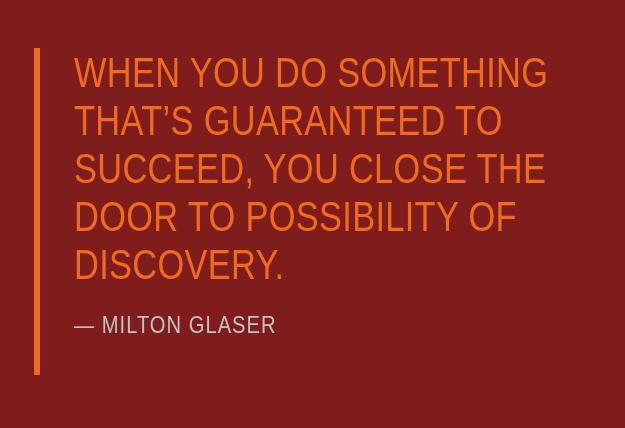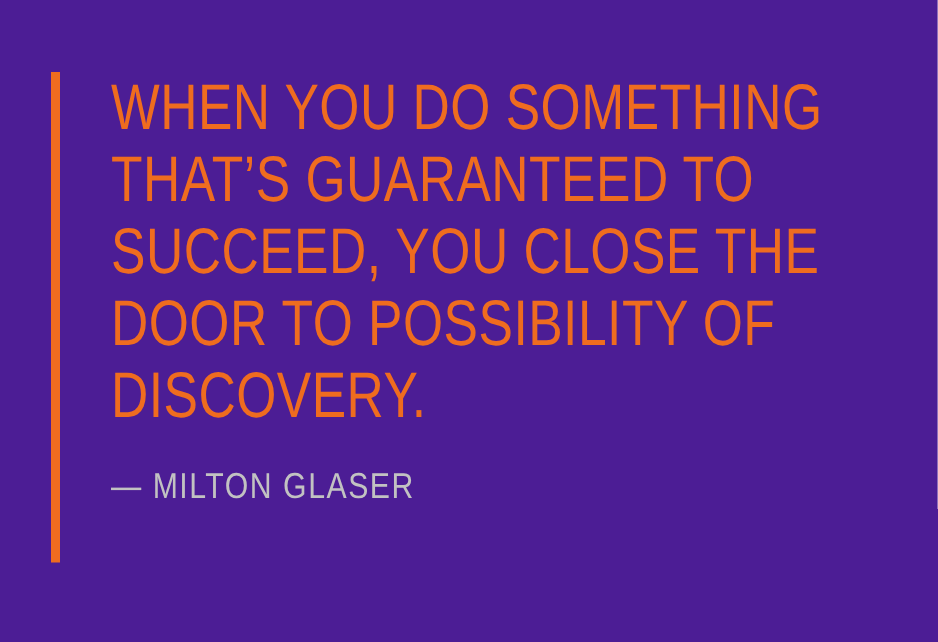--- a/index.html
+++ b/index.html
@@ -12,21 +12,21 @@
     height: 428px;
     background: #ffffff;
     font-family: "Liberation Sans", "DejaVu Sans", sans-serif;
     overflow: hidden;
   }
 
   #quote-card {
     position: relative;
     width: 625px;
     height: 428px;
-    background: #4c1d95;
+    background: #7f1d1d;
     box-sizing: border-box;
   }
 
   
   #accent-bar {
     position: absolute;
     left: 34px;
     top: 48px;
     width: 6px;
     height: 327px;

